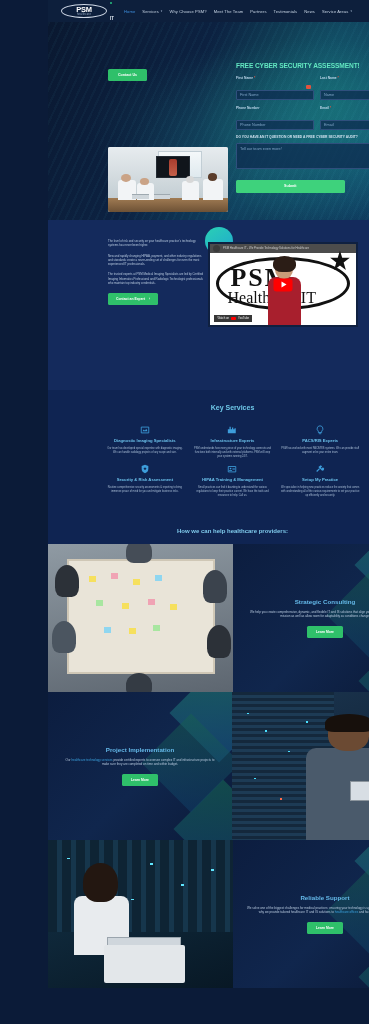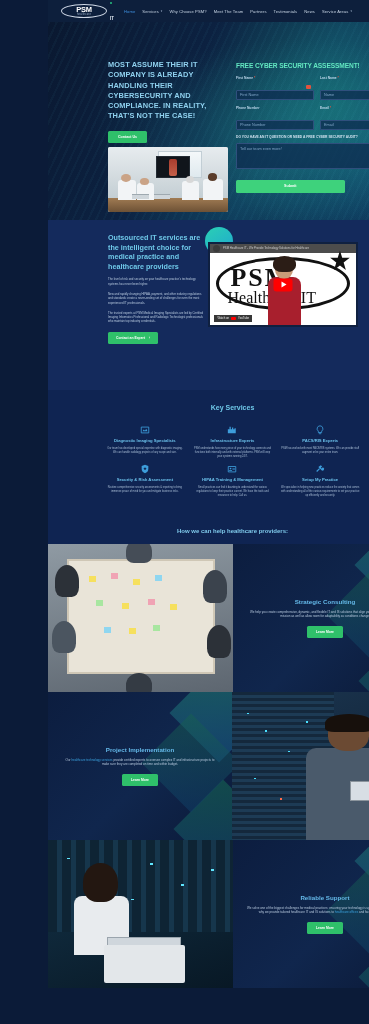--- a/index.html
+++ b/index.html
@@ -248,21 +248,20 @@
       <div class="nav-link">
           <span>Service Areas</span>
           <span class="caret">▾</span>
         </div>
     </div>
     <div class="nav-cta">Contact Us</div>
   </div>
 
   <div class="hero">
     <div class="hero-left">
-      <div class="hero-title">MOST ASSUME THEIR IT COMPANY IS ALREADY HANDLING THEIR CYBERSECURITY AND COMPLIANCE. IN REALITY, THAT'S NOT THE CASE!</div>
       <div class="hero-btn">Contact Us</div>
     </div>
 
     <div class="hero-photo">
       <div class="ph-room"></div>
       <div class="ph-window"></div>
       <div class="ph-xray"></div>
       <div class="ph-desk"></div>
       <div class="ph-p" style="left:8%;width:15%;height:30%;"></div>
       <div class="ph-h" style="left:11%;bottom:46%;width:8%;height:12%;"></div>
@@ -306,21 +305,20 @@
 
       <div class="f-q">DO YOU HAVE AN IT QUESTION OR NEED A FREE CYBER SECURITY AUDIT?</div>
       <textarea class="f-area" placeholder="Tell our team even more!" style=""></textarea>
       <button class="f-submit">Submit</button>
     </div>
   </div>
 
   <div class="sec2">
     <div class="blob"></div>
     <div class="s2-left">
-      <div class="s2-title">Outsourced IT services are the intelligent choice for medical practice and healthcare providers</div>
       <div class="s2-p">The level of risk and security on your healthcare practice's technology systems has never been higher.</div>
       <div class="s2-p">New and rapidly changing HIPAA, payment, and other industry regulations and standards create a never-ending set of challenges for even the most experienced IT professionals.</div>
       <div class="s2-p">The trusted experts at PSM Medical Imaging Specialists are led by Certified Imaging Informatics Professional and Radiologic Technologist professionals who maintain top industry credentials.</div>
       <div class="s2-btn">
         <span>Contact an Expert</span>
         <span>›</span>
       </div>
     </div>
 
     <div class="video">

